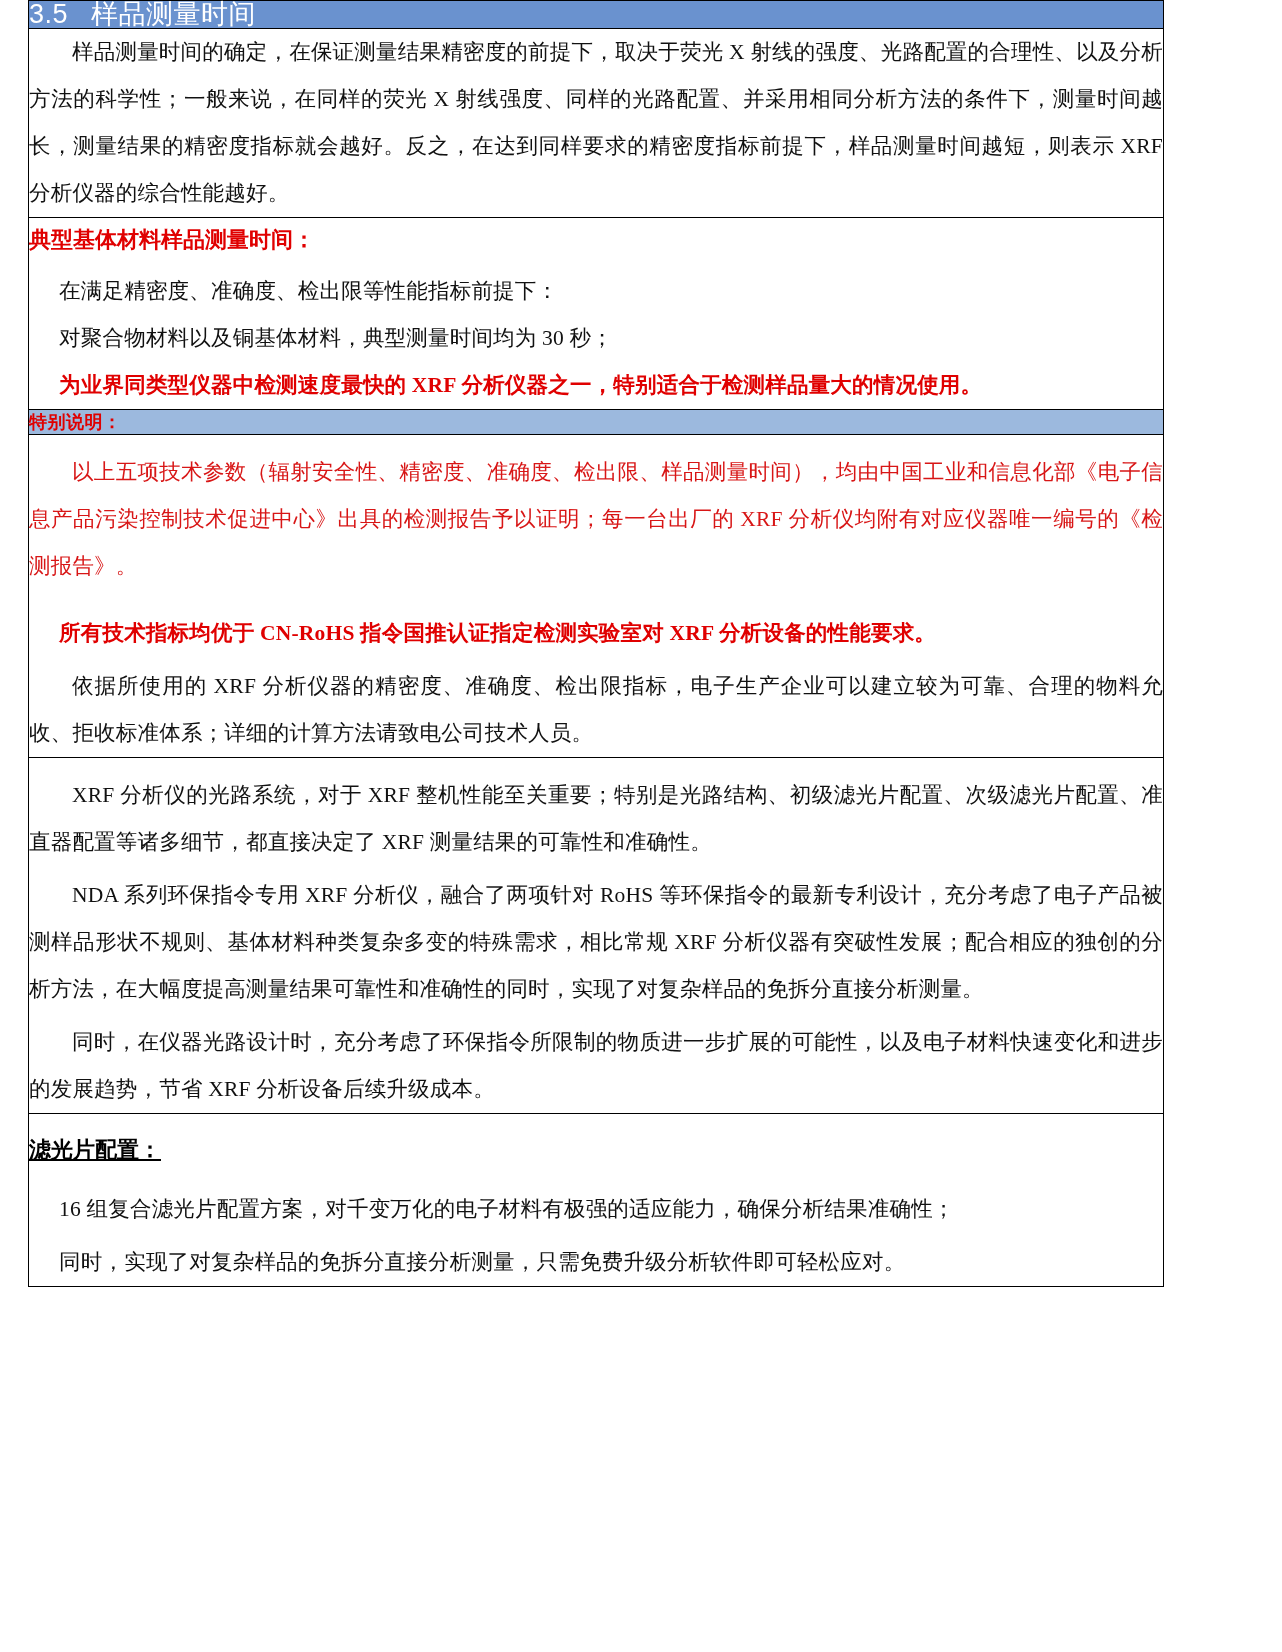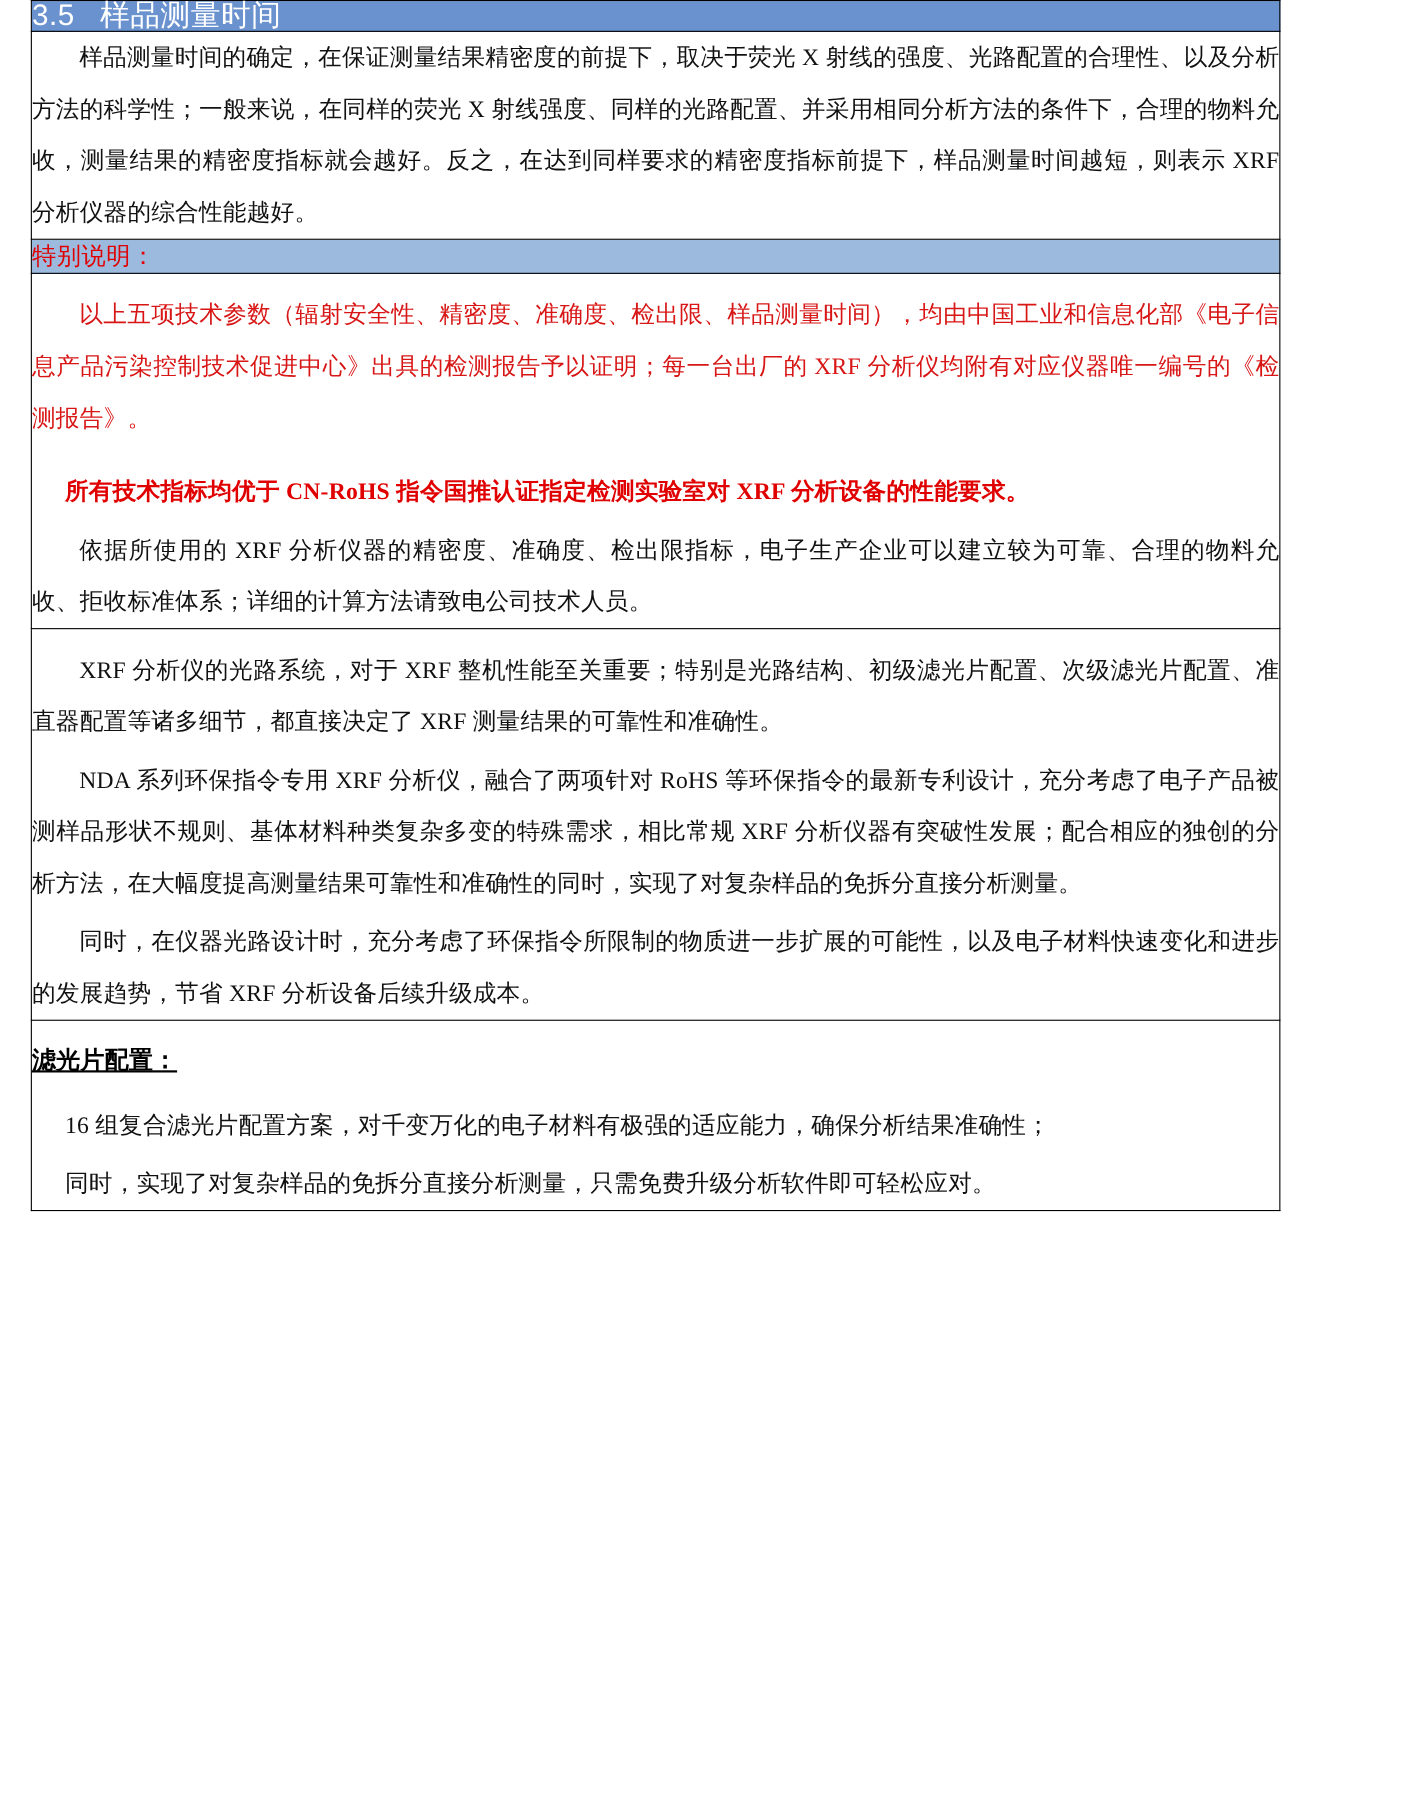--- a/index.html
+++ b/index.html
@@ -49,22 +49,22 @@
     display: inline-block;
     min-width: 62px;
   }
   
   .blue-bar {
     background: #9cb9de;
     padding: 7px 0 9px 12px;
   }
   .blue-bar .label {
     color: #e00000;
-    font-weight: normal;
-    font-size: 22px;
+    font-weight: bold;
+    font-size: 18px;
     font-family: "Liberation Sans", "DejaVu Sans", sans-serif;
     letter-spacing: 0.5px;
   }
   
   .body-cell {
     padding: 6px 12px 10px 12px;
   }
   p.t {
     margin: 0;
     font-size: 21.5px;
@@ -118,24 +118,33 @@
     <tbody>
 
       <tr>
         <td class="section-head">
           <span class="num">3.5</span><span>样品测量时间</span>
         </td>
       </tr>
 
       <tr>
         <td class="body-cell">
-          <p class="t indent">样品测量时间的确定，在保证测量结果精密度的前提下，取决于荧光 X 射线的强度、光路配置的合理性、以及分析方法的科学性；一般来说，在同样的荧光 X 射线强度、同样的光路配置、并采用相同分析方法的条件下，合理的物料允收，测量结果的精密度指标就会越好。反之，在达到同样要求的精密度指标前提下，样品测量时间越短，则表示 XRF 分析仪器的综合性能越好。</p>
+          <p class="t indent">样品测量时间的确定，在保证测量结果精密度的前提下，取决于荧光 X 射线的强度、光路配置的合理性、以及分析方法的科学性；一般来说，在同样的荧光 X 射线强度、同样的光路配置、并采用相同分析方法的条件下，测量时间越长，测量结果的精密度指标就会越好。反之，在达到同样要求的精密度指标前提下，样品测量时间越短，则表示 XRF 分析仪器的综合性能越好。</p>
         </td>
       </tr>
 
+      <tr>
+        <td class="body-cell pad-top-sm">
+          <p class="head-red">典型基体材料样品测量时间：</p>
+          <div class="spacer-6"></div>
+          <p class="t indent1">在满足精密度、准确度、检出限等性能指标前提下：</p>
+          <p class="t indent1">对聚合物材料以及铜基体材料，典型测量时间均为 30 秒；</p>
+          <p class="t indent1 redbold">为业界同类型仪器中检测速度最快的 XRF 分析仪器之一，特别适合于检测样品量大的情况使用。</p>
+        </td>
+      </tr>
 
       <tr>
         <td class="blue-bar">
           <span class="label">特别说明：</span>
         </td>
       </tr>
 
       <tr>
         <td class="body-cell pad-top-sm pad-bot-sm">
           <div class="spacer-14"></div>

